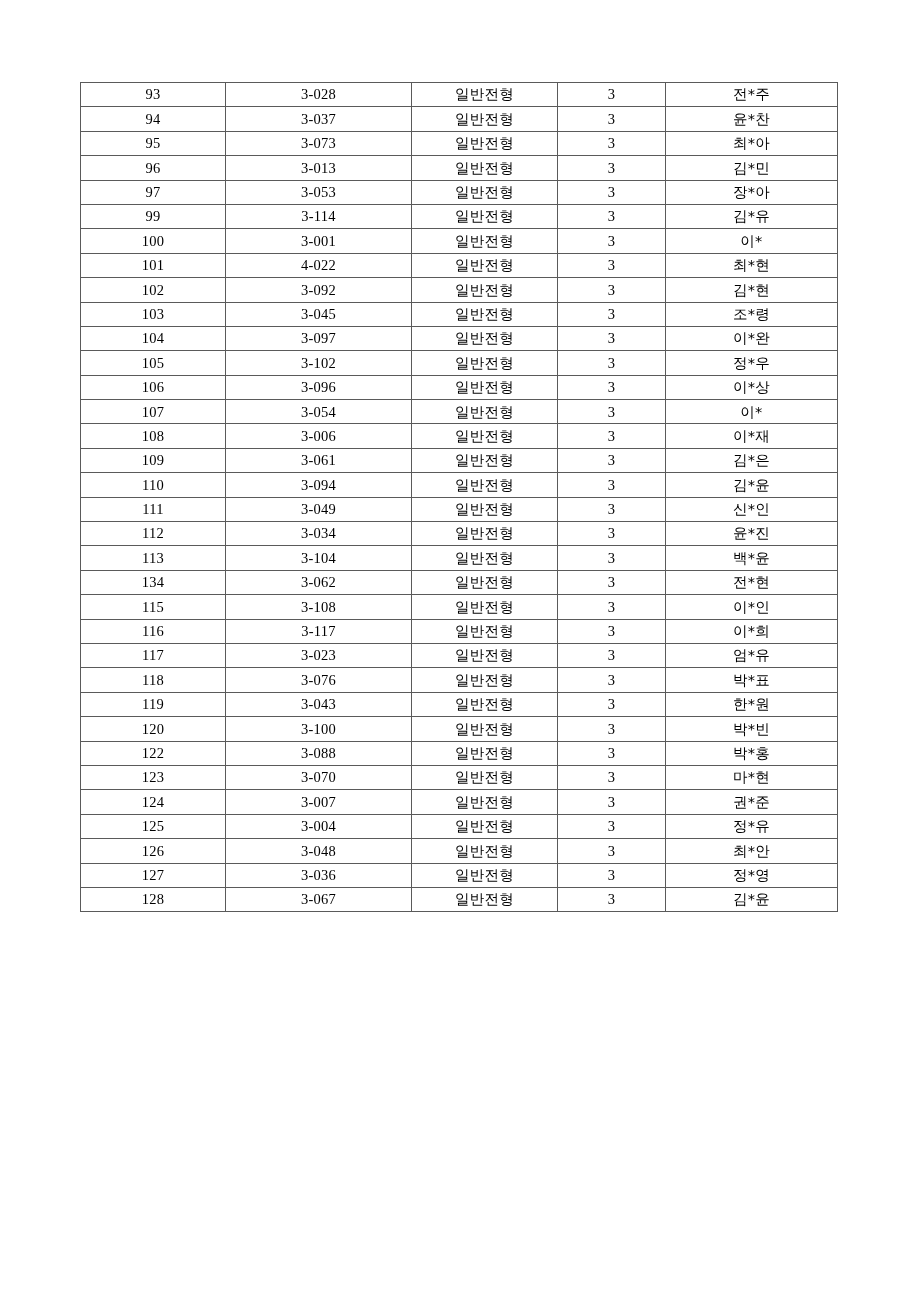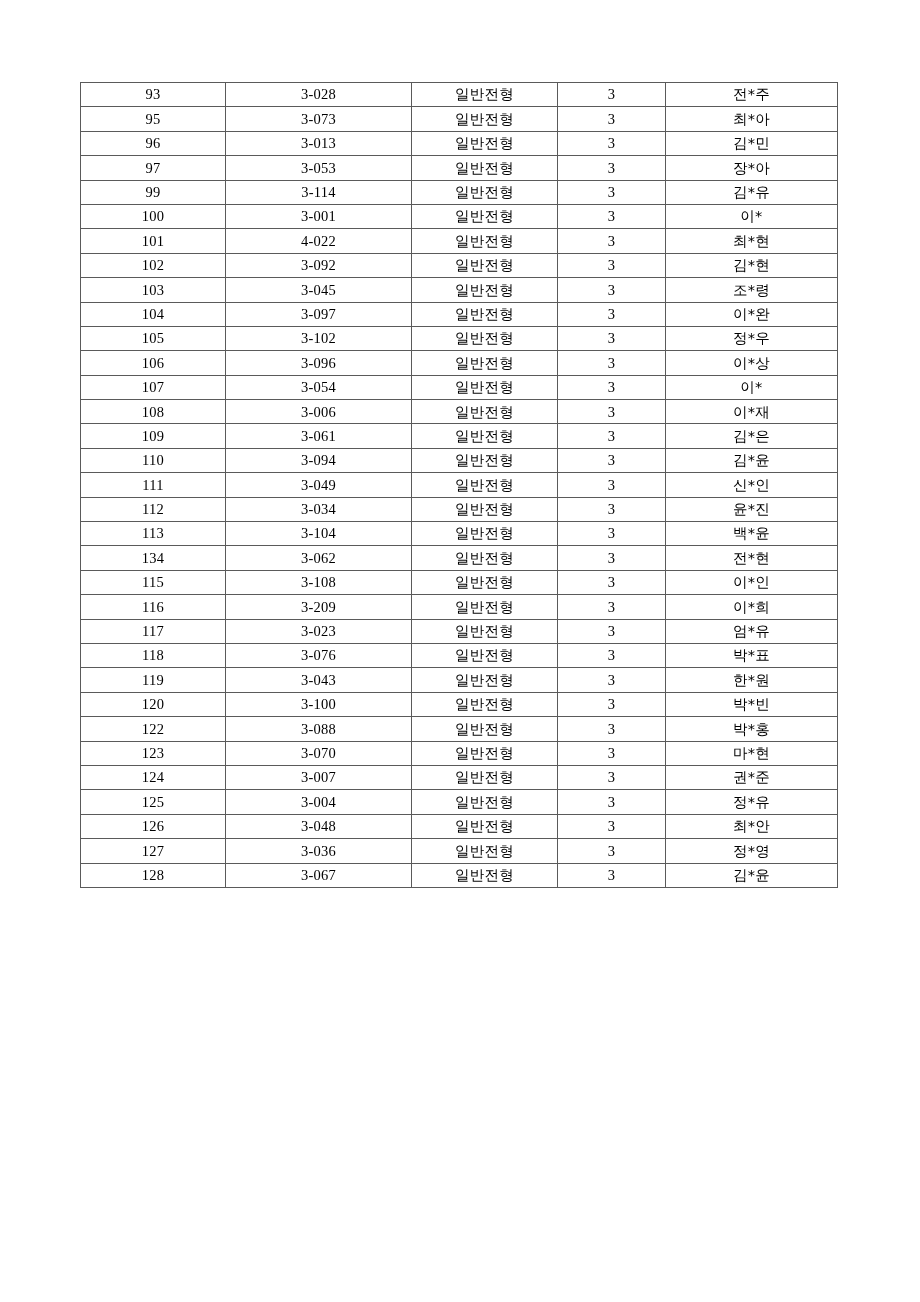--- a/index.html
+++ b/index.html
@@ -85,20 +85,27 @@
       </colgroup>
       <tbody>
           <tr>
             <td class="cell-no">93</td>
             <td class="cell-id">3-028</td>
             <td class="cell-type">일반전형</td>
             <td class="cell-grade">3</td>
             <td class="cell-name">전*주</td>
           </tr>
           <tr>
+            <td class="cell-no">94</td>
+            <td class="cell-id">3-037</td>
+            <td class="cell-type">일반전형</td>
+            <td class="cell-grade">3</td>
+            <td class="cell-name">윤*찬</td>
+          </tr>
+          <tr>
             <td class="cell-no">95</td>
             <td class="cell-id">3-073</td>
             <td class="cell-type">일반전형</td>
             <td class="cell-grade">3</td>
             <td class="cell-name">최*아</td>
           </tr>
           <tr>
             <td class="cell-no">96</td>
             <td class="cell-id">3-013</td>
             <td class="cell-type">일반전형</td>
@@ -226,21 +233,21 @@
           </tr>
           <tr>
             <td class="cell-no">115</td>
             <td class="cell-id">3-108</td>
             <td class="cell-type">일반전형</td>
             <td class="cell-grade">3</td>
             <td class="cell-name">이*인</td>
           </tr>
           <tr>
             <td class="cell-no">116</td>
-            <td class="cell-id">3-209</td>
+            <td class="cell-id">3-117</td>
             <td class="cell-type">일반전형</td>
             <td class="cell-grade">3</td>
             <td class="cell-name">이*희</td>
           </tr>
           <tr>
             <td class="cell-no">117</td>
             <td class="cell-id">3-023</td>
             <td class="cell-type">일반전형</td>
             <td class="cell-grade">3</td>
             <td class="cell-name">엄*유</td>

